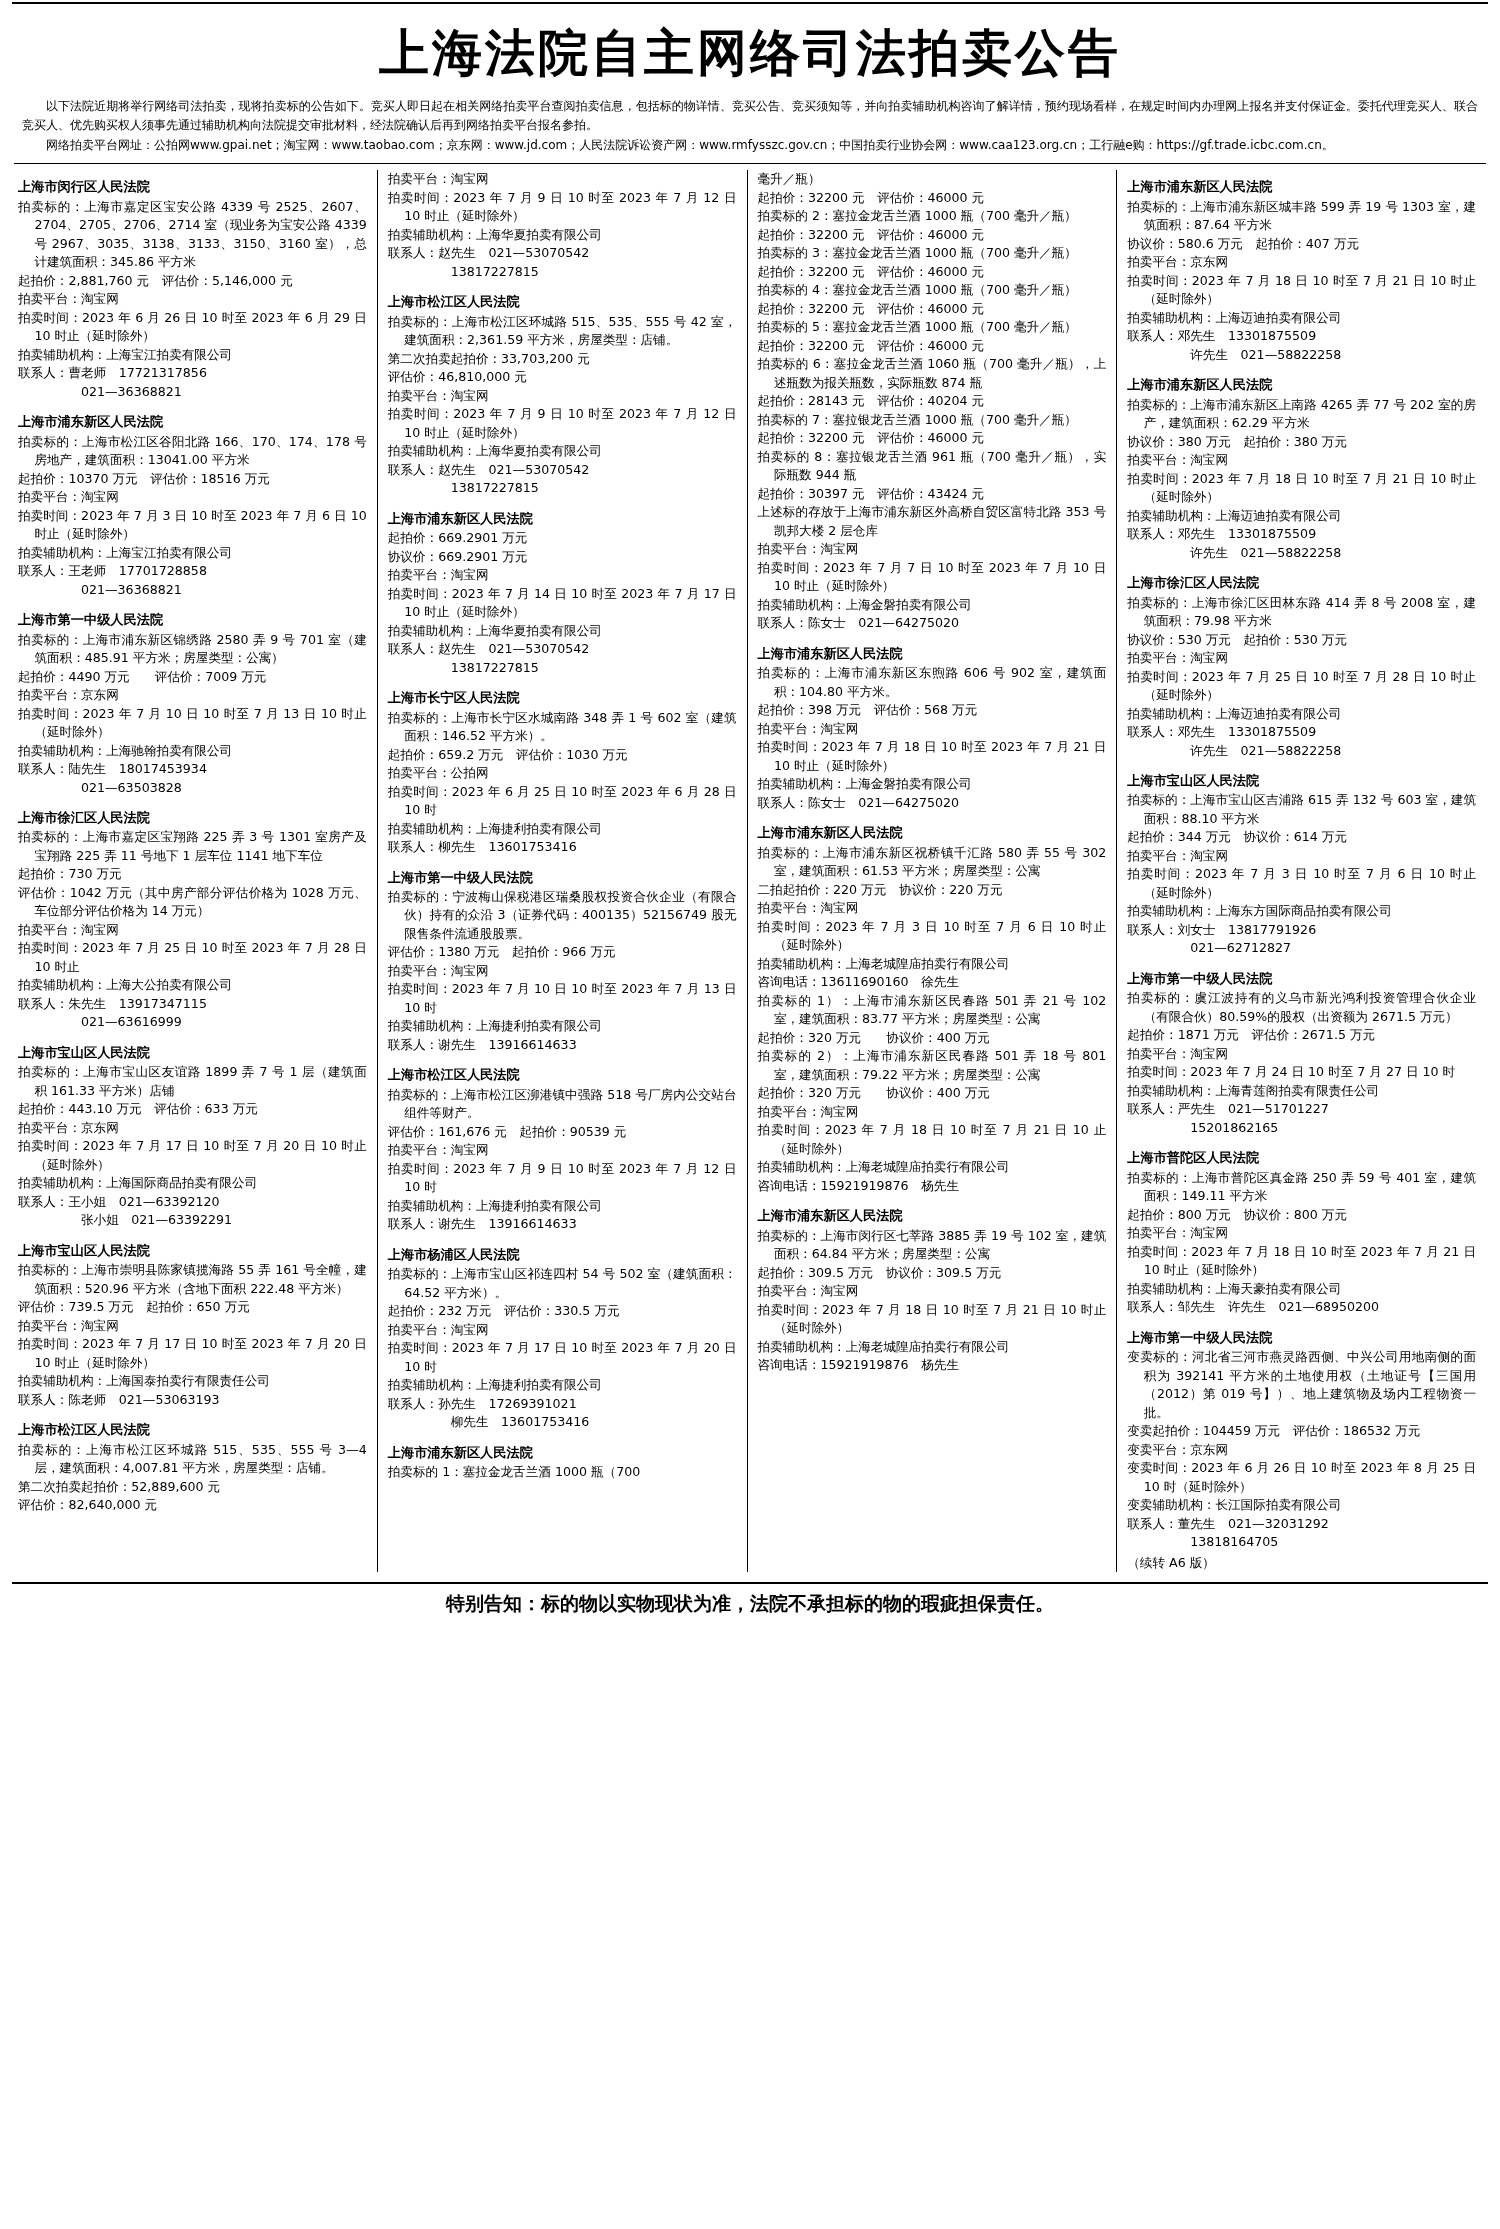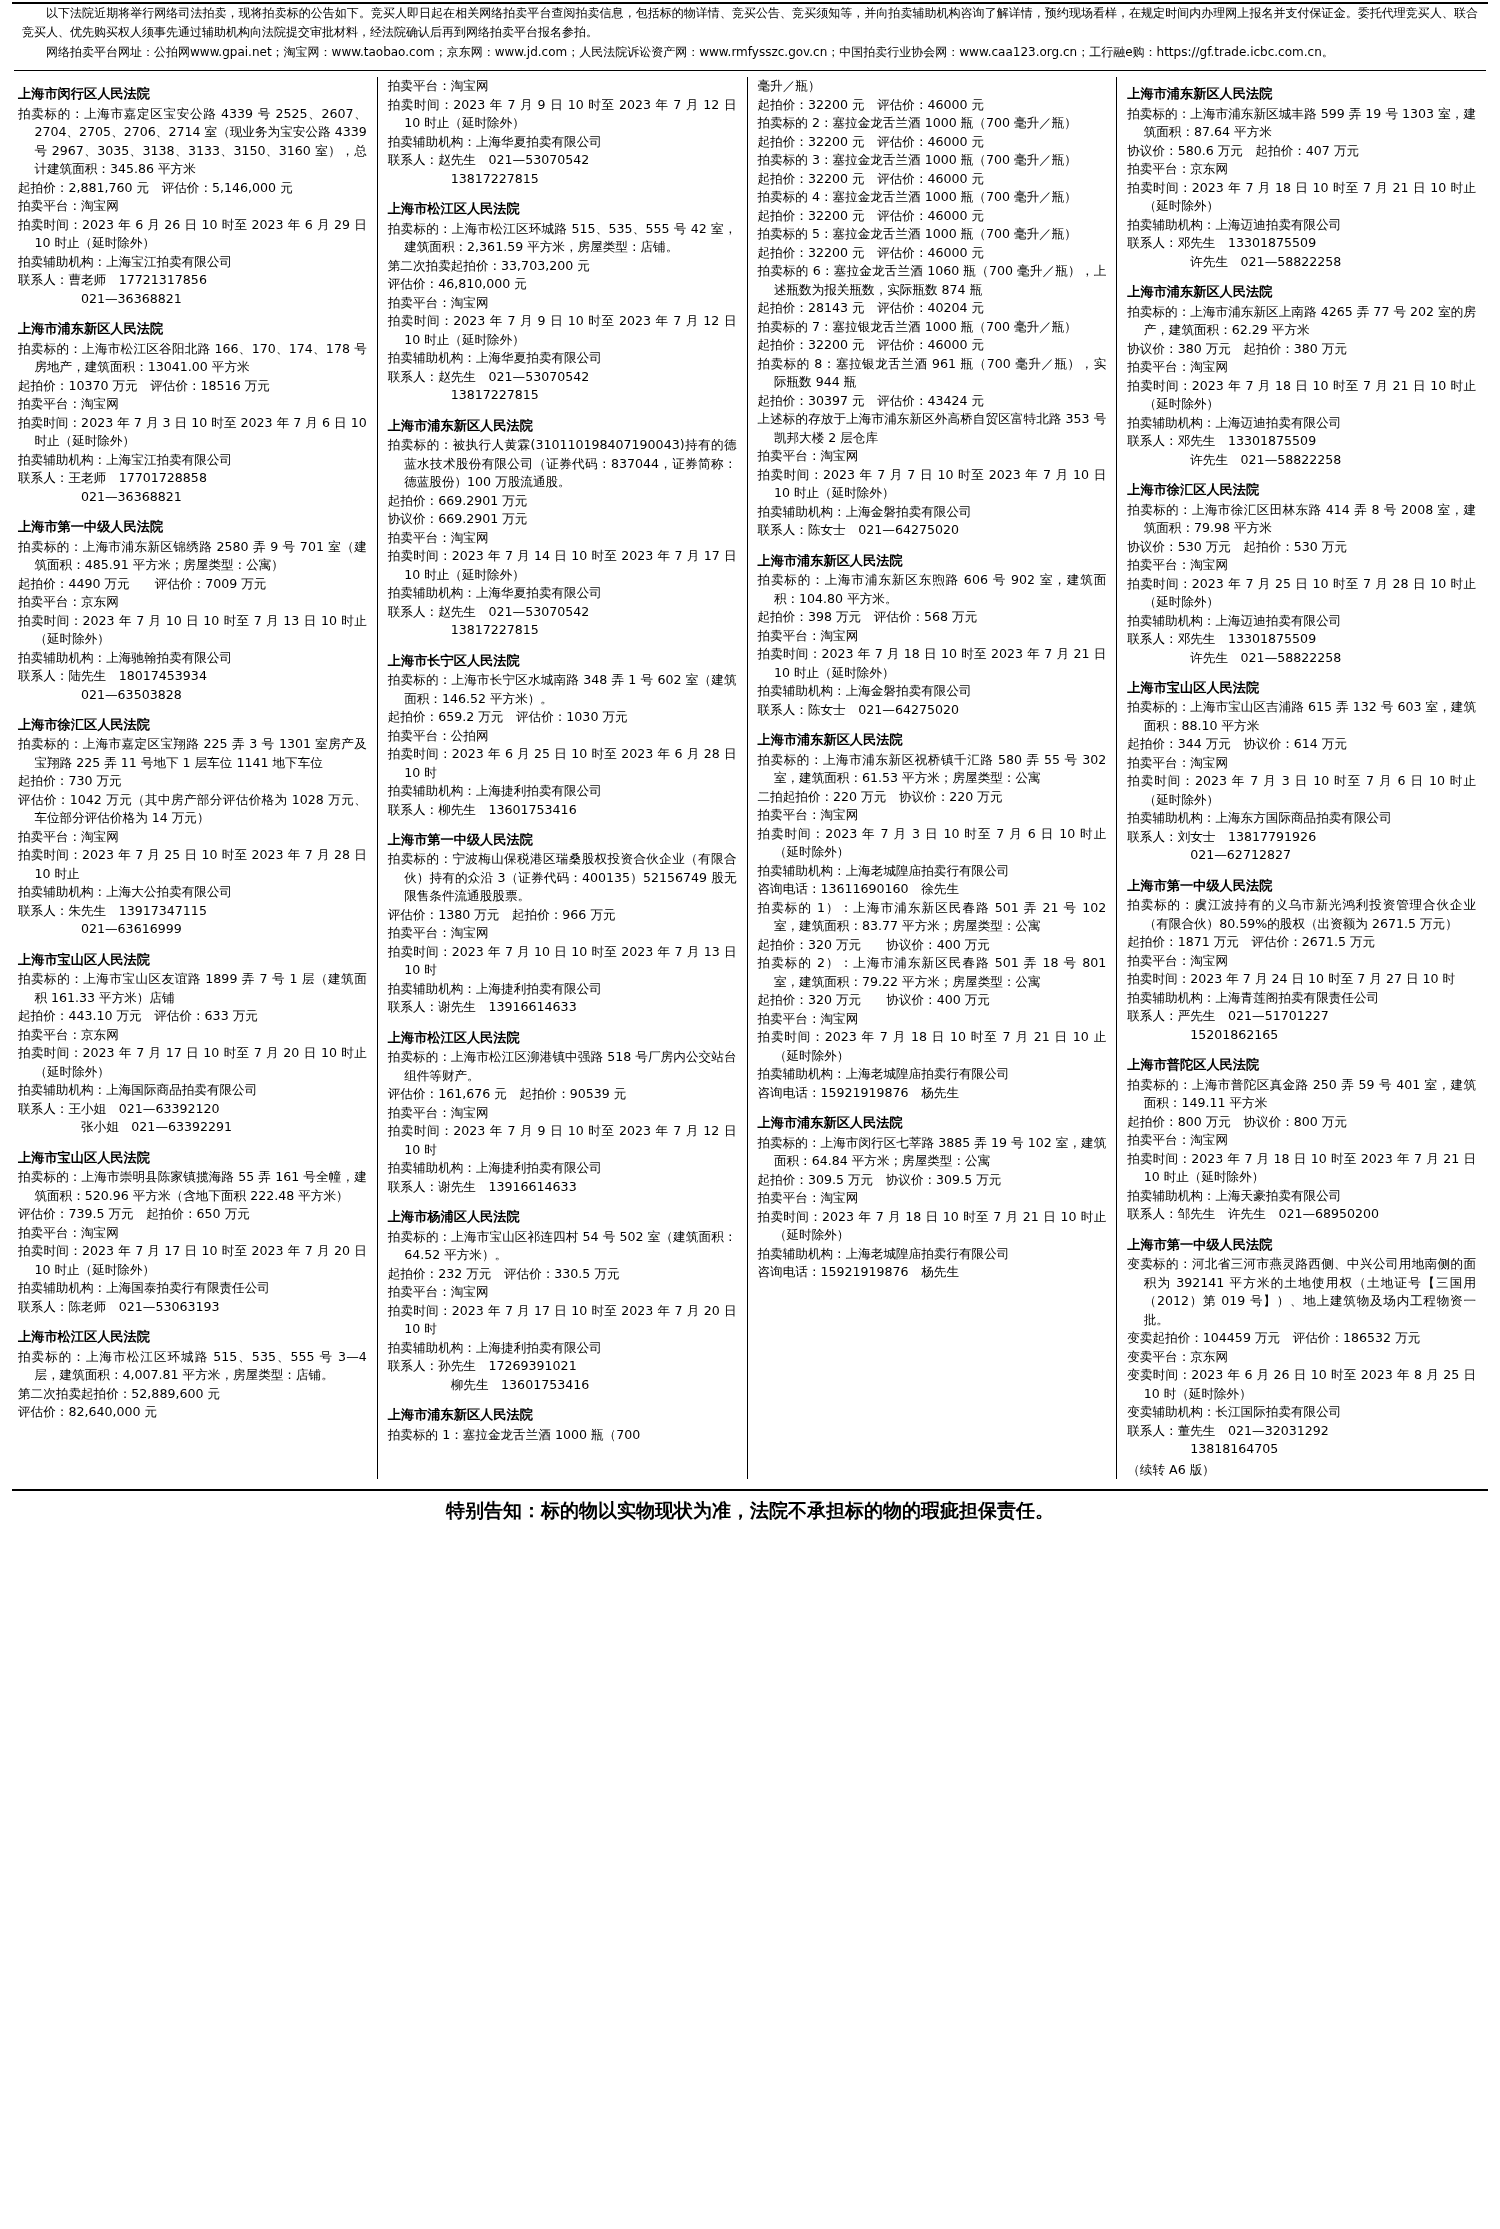--- a/index.html
+++ b/index.html
@@ -118,20 +118,21 @@
   }
 </style>
 </head>
 <body>
 
 <div class="page">
 
 
   <div class="rule-top"></div>
 
+  <div class="headline">上海法院自主网络司法拍卖公告</div>
 
   <div class="intro">
     <p class="ind">以下法院近期将举行网络司法拍卖，现将拍卖标的公告如下。竞买人即日起在相关网络拍卖平台查阅拍卖信息，包括标的物详情、竞买公告、竞买须知等，并向拍卖辅助机构咨询了解详情，预约现场看样，在规定时间内办理网上报名并支付保证金。委托代理竞买人、联合竞买人、优先购买权人须事先通过辅助机构向法院提交审批材料，经法院确认后再到网络拍卖平台报名参拍。</p>
     <p class="ind">网络拍卖平台网址：公拍网www.gpai.net；淘宝网：www.taobao.com；京东网：www.jd.com；人民法院诉讼资产网：www.rmfysszc.gov.cn；中国拍卖行业协会网：www.caa123.org.cn；工行融e购：https://gf.trade.icbc.com.cn。</p>
   </div>
 
   <div class="rule-intro"></div>
 
   <div class="columns" id="columns">
       <div class="col">
@@ -216,21 +217,20 @@
           <p class="ln ind">第二次拍卖起拍价：33,703,200 元</p>
           <p class="ln ind">评估价：46,810,000 元</p>
           <p class="ln ind">拍卖平台：淘宝网</p>
           <p class="ln ind">拍卖时间：2023 年 7 月 9 日 10 时至 2023 年 7 月 12 日 10 时止（延时除外）</p>
           <p class="ln ind">拍卖辅助机构：上海华夏拍卖有限公司</p>
           <p class="ln ind">联系人：赵先生　021—53070542</p>
           <p class="ln ind">　　　　　13817227815</p>
         </div>
         <div class="blk">
           <div class="court">上海市浦东新区人民法院</div>
-          <p class="ln ind">拍卖标的：被执行人黄霖(310110198407190043)持有的德蓝水技术股份有限公司（证券代码：837044，证券简称：德蓝股份）100 万股流通股。</p>
           <p class="ln ind">起拍价：669.2901 万元</p>
           <p class="ln ind">协议价：669.2901 万元</p>
           <p class="ln ind">拍卖平台：淘宝网</p>
           <p class="ln ind">拍卖时间：2023 年 7 月 14 日 10 时至 2023 年 7 月 17 日 10 时止（延时除外）</p>
           <p class="ln ind">拍卖辅助机构：上海华夏拍卖有限公司</p>
           <p class="ln ind">联系人：赵先生　021—53070542</p>
           <p class="ln ind">　　　　　13817227815</p>
         </div>
         <div class="blk">
           <div class="court">上海市长宁区人民法院</div>

